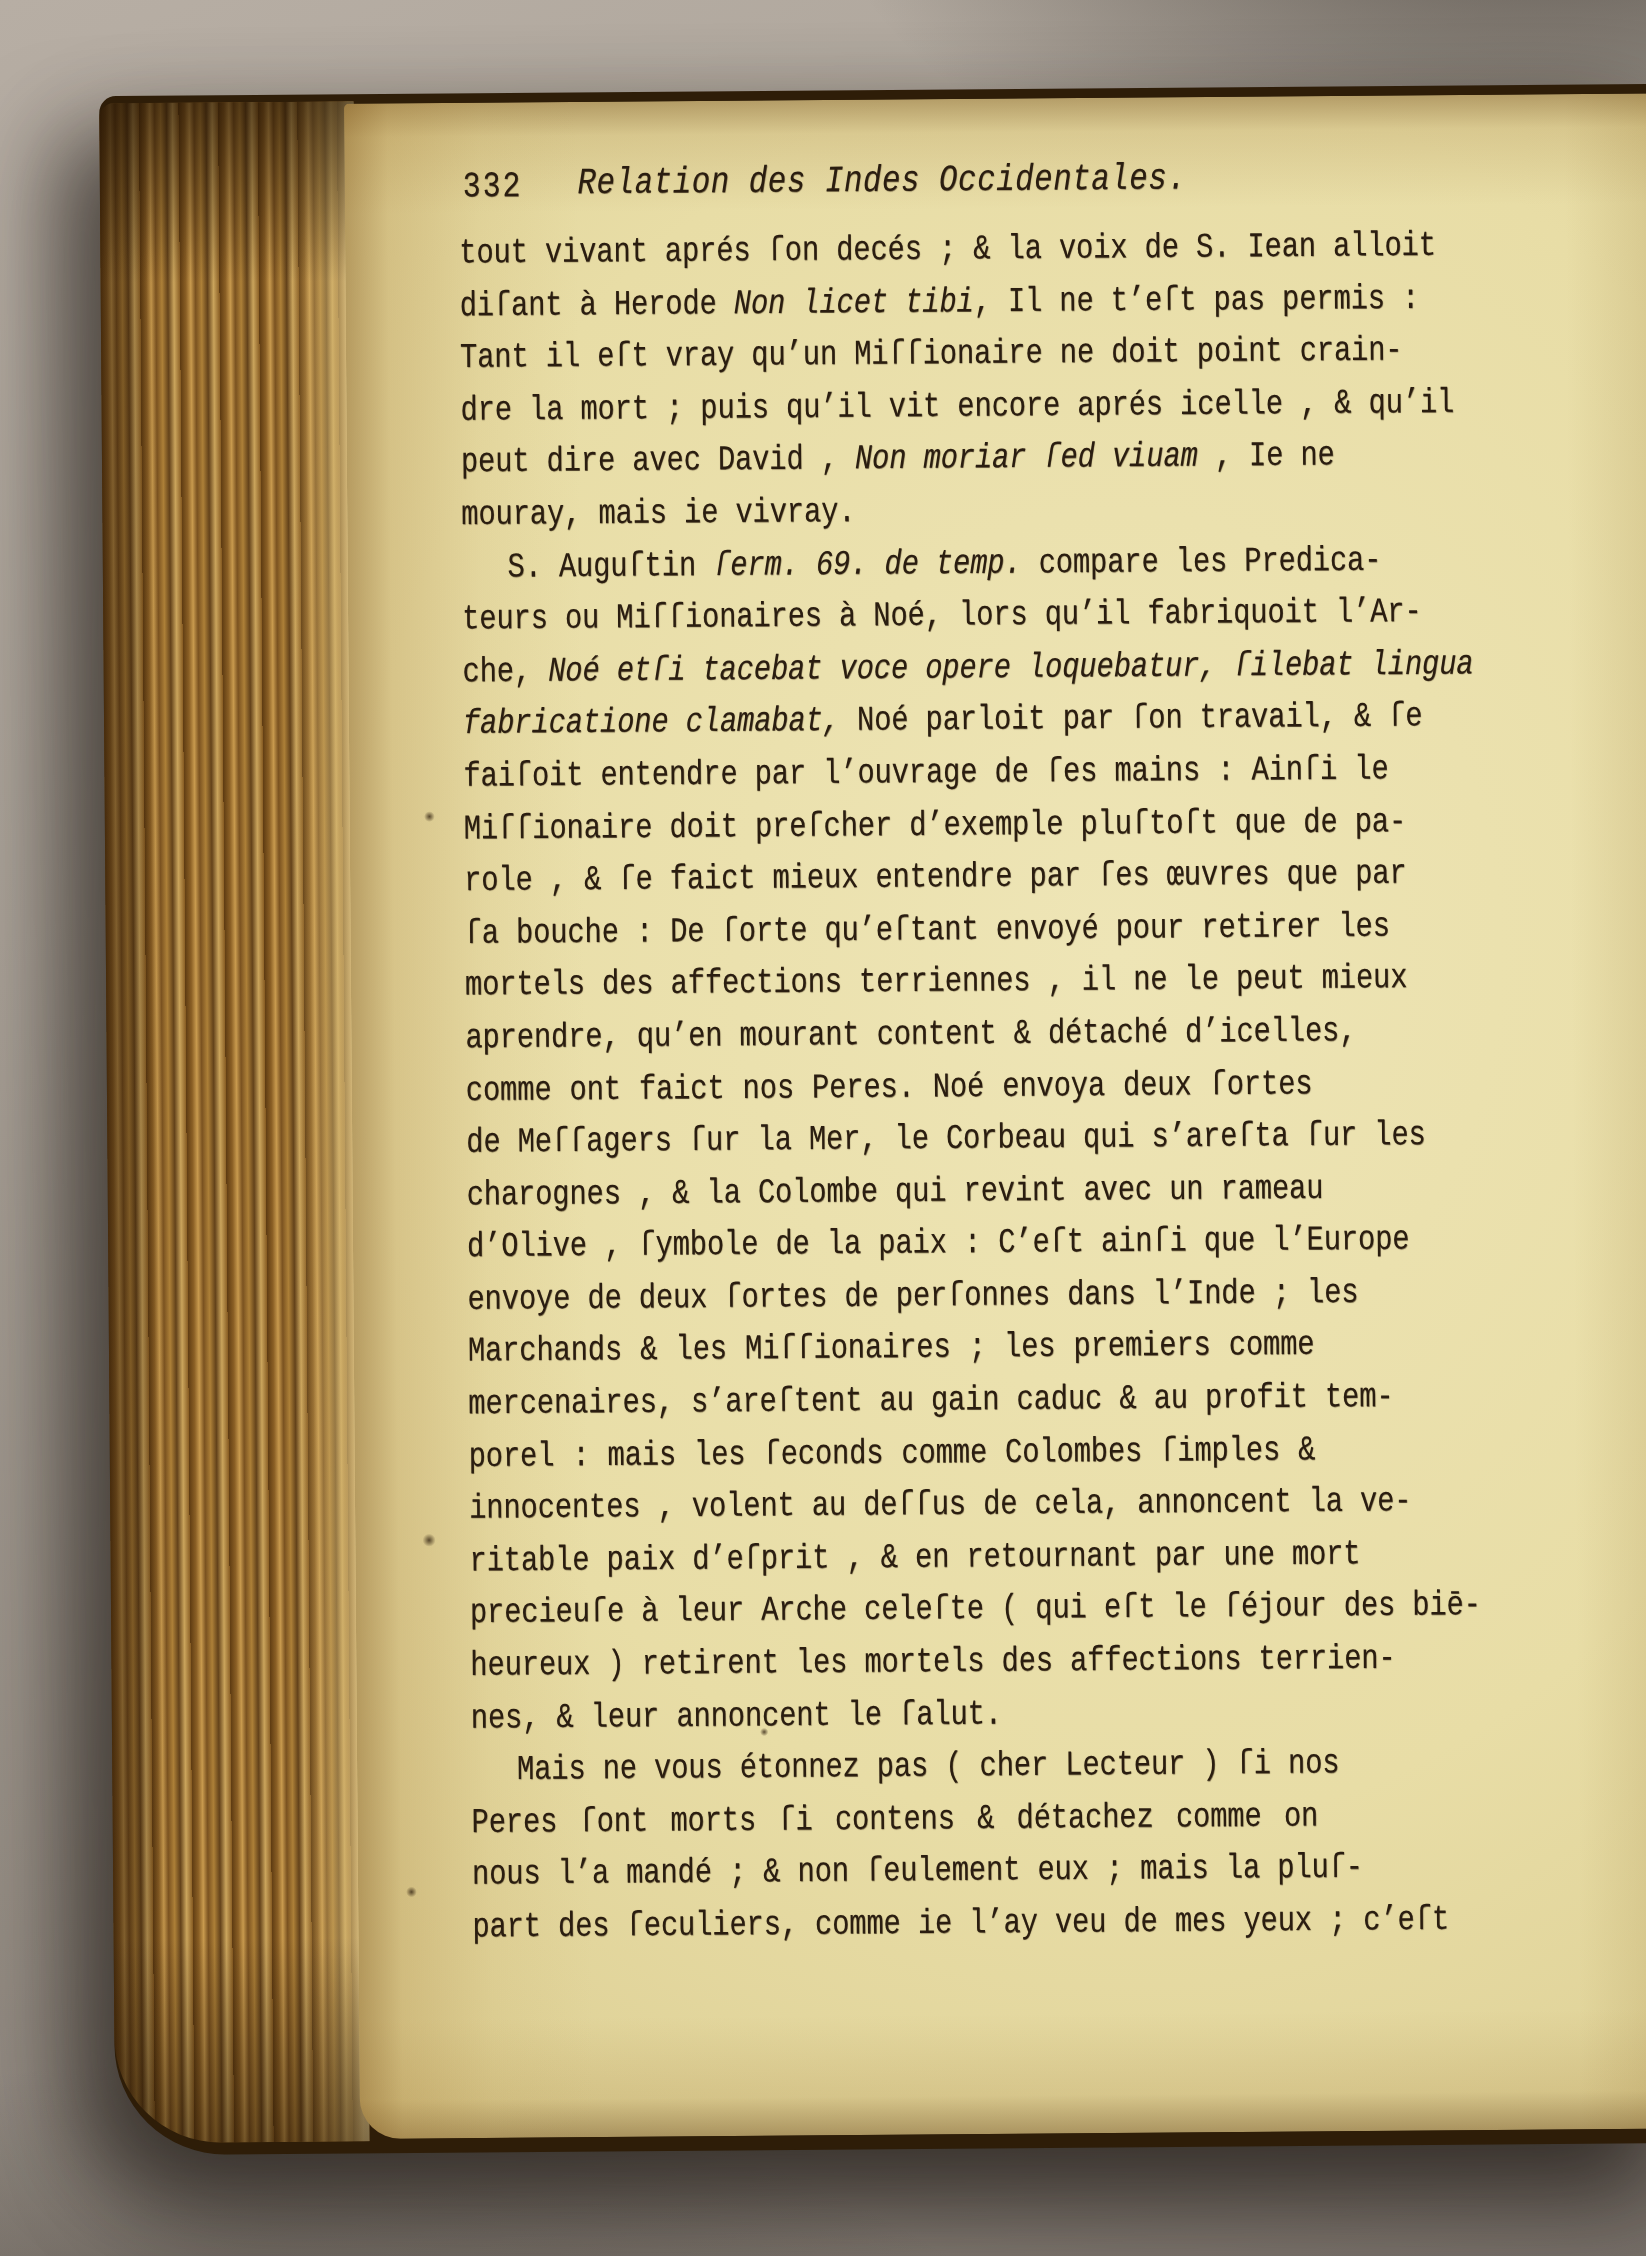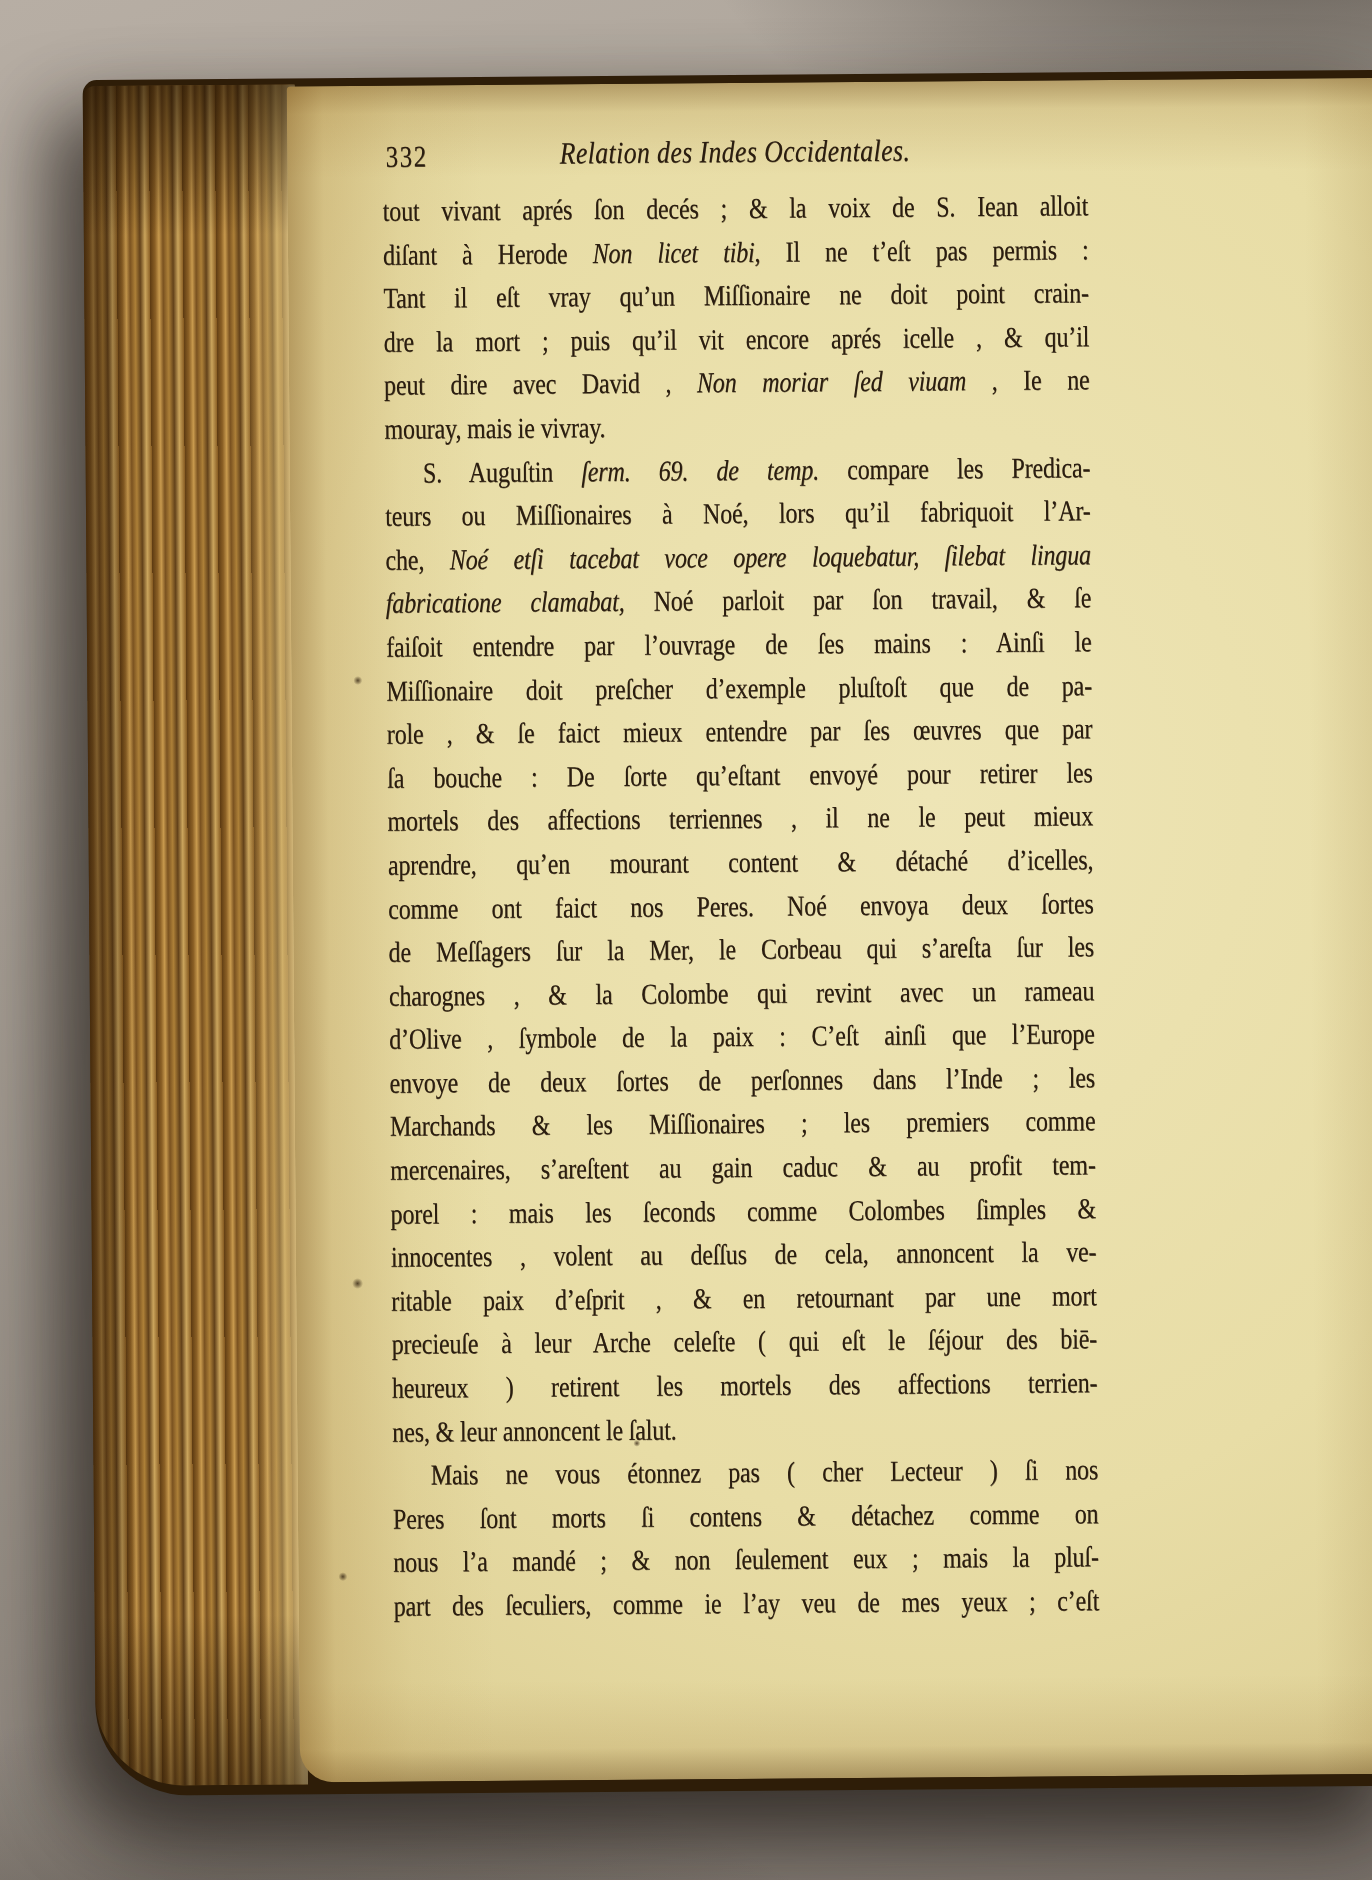--- a/index.html
+++ b/index.html
@@ -1,18 +1,18 @@
 <!DOCTYPE html>
 <html><head>
 <meta charset="utf-8">
 <style>
   html,body{margin:0;padding:0;background:#3a3632;}
   #stage{
     position:relative;width:1372px;height:1880px;overflow:hidden;
-    font-family:Liberation Serif, serif;
+    font-family:Liberation Mono, monospace;
     background:
       radial-gradient(ellipse 980px 520px at 94% -6%, rgba(38,33,28,.62), transparent 62%),
       radial-gradient(ellipse 1300px 760px at 12% 118%, rgba(28,24,20,.55), transparent 66%),
       linear-gradient(158deg,#b7aea4 0%,#aaa298 32%,#948c83 68%,#7b736c 100%);
   }
   .book{
     position:absolute;left:88px;top:76px;right:-22px;height:1716px;
     background:#2e1d08;
     border-radius:14px 4px 8px 92px;
     transform:rotate(-0.45deg);transform-origin:40% 40%;

